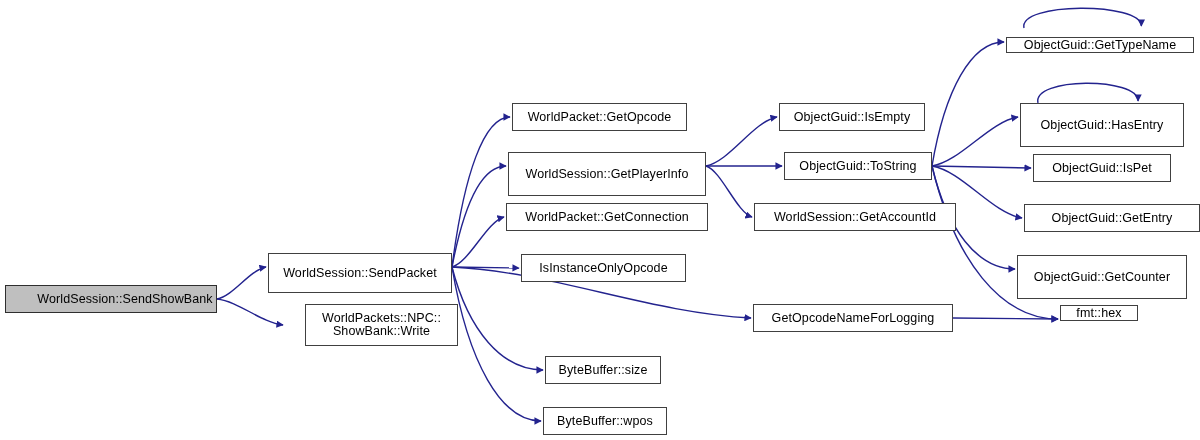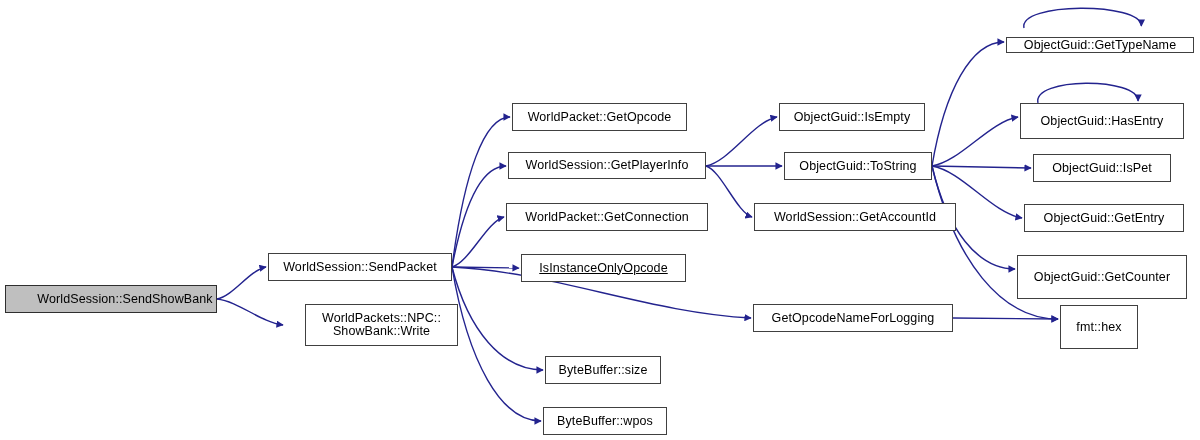--- a/index.html
+++ b/index.html
@@ -76,33 +76,33 @@
         <path d="M 932 166 C 962.6 171.2, 991.4 212.8, 1022 218" fill="none" stroke="#23238e" stroke-width="1.4" marker-end="url(#arrow)"></path>
         <path d="M 932 166 C 946.94 229.86, 977.65 269, 1015 269" fill="none" stroke="#23238e" stroke-width="1.4" marker-end="url(#arrow)"></path>
         <path d="M 932 166 C 954.68 260.86, 1001.3 319, 1058 319" fill="none" stroke="#23238e" stroke-width="1.4" marker-end="url(#arrow)"></path>
         <path d="M 953 318 L 1058 319" fill="none" stroke="#23238e" stroke-width="1.4" marker-end="url(#arrow)"></path>
         <path d="M 1024 28 C 1018 2, 1141.36 2, 1141.36 26" fill="none" stroke="#23238e" stroke-width="1.4" marker-end="url(#arrow)"></path>
         <path d="M 1038 103 C 1032 77, 1138.08 77, 1138.08 101" fill="none" stroke="#23238e" stroke-width="1.4" marker-end="url(#arrow)"></path>
       </g>
   </svg>
   <div id="nodes-group">
       <div class="node root" style="left: 5px; top: 285px; width: 212px; height: 28px;">WorldSession::SendShowBank</div>
-      <div class="node" style="left: 268px; top: 253px; width: 184px; height: 28px;">WorldSession::SendPacket</div>
+      <div class="node" style="left: 268px; top: 253px; width: 184px; height: 40px;">WorldSession::SendPacket</div>
       <div class="node" style="left: 285px; top: 304px; width: 153px; height: 42px; margin-left: 20px;">WorldPackets::NPC::
 ShowBank::Write</div>
       <div class="node" style="left: 512px; top: 103px; width: 175px; height: 28px;">WorldPacket::GetOpcode</div>
-      <div class="node" style="left: 508px; top: 152px; width: 198px; height: 27px;">WorldSession::GetPlayerInfo</div>
+      <div class="node" style="left: 508px; top: 152px; width: 198px; height: 44px;">WorldSession::GetPlayerInfo</div>
       <div class="node" style="left: 506px; top: 203px; width: 202px; height: 28px;">WorldPacket::GetConnection</div>
-      <div class="node" style="left: 521px; top: 254px; width: 165px; height: 28px; text-decoration: underline;">IsInstanceOnlyOpcode</div>
+      <div class="node" style="left: 521px; top: 254px; width: 165px; height: 28px;">IsInstanceOnlyOpcode</div>
       <div class="node" style="left: 545px; top: 356px; width: 116px; height: 28px;">ByteBuffer::size</div>
       <div class="node" style="left: 543px; top: 407px; width: 124px; height: 28px;">ByteBuffer::wpos</div>
       <div class="node" style="left: 779px; top: 103px; width: 146px; height: 28px;">ObjectGuid::IsEmpty</div>
       <div class="node" style="left: 784px; top: 152px; width: 148px; height: 28px;">ObjectGuid::ToString</div>
       <div class="node" style="left: 754px; top: 203px; width: 202px; height: 28px;">WorldSession::GetAccountId</div>
       <div class="node" style="left: 753px; top: 304px; width: 200px; height: 28px;">GetOpcodeNameForLogging</div>
       <div class="node" style="left: 1006px; top: 28px; width: 188px; height: 16px; margin-top: 9px;">ObjectGuid::GetTypeName</div>
-      <div class="node" style="left: 1020px; top: 103px; width: 164px; height: 36px;">ObjectGuid::HasEntry</div>
+      <div class="node" style="left: 1020px; top: 103px; width: 164px; height: 44px;">ObjectGuid::HasEntry</div>
       <div class="node" style="left: 1033px; top: 154px; width: 138px; height: 28px;">ObjectGuid::IsPet</div>
-      <div class="node" style="left: 1024px; top: 204px; width: 160px; height: 28px;">ObjectGuid::GetEntry</div>
+      <div class="node" style="left: 1024px; top: 204px; width: 176px; height: 28px;">ObjectGuid::GetEntry</div>
       <div class="node" style="left: 1017px; top: 255px; width: 170px; height: 44px;">ObjectGuid::GetCounter</div>
-      <div class="node" style="left: 1060px; top: 305px; width: 78px; height: 44px;">fmt::hex</div>
+      <div class="node" style="left: 1060px; top: 305px; width: 78px; height: 16px;">fmt::hex</div>
     </div>
 </div>
 
 </body></html>

